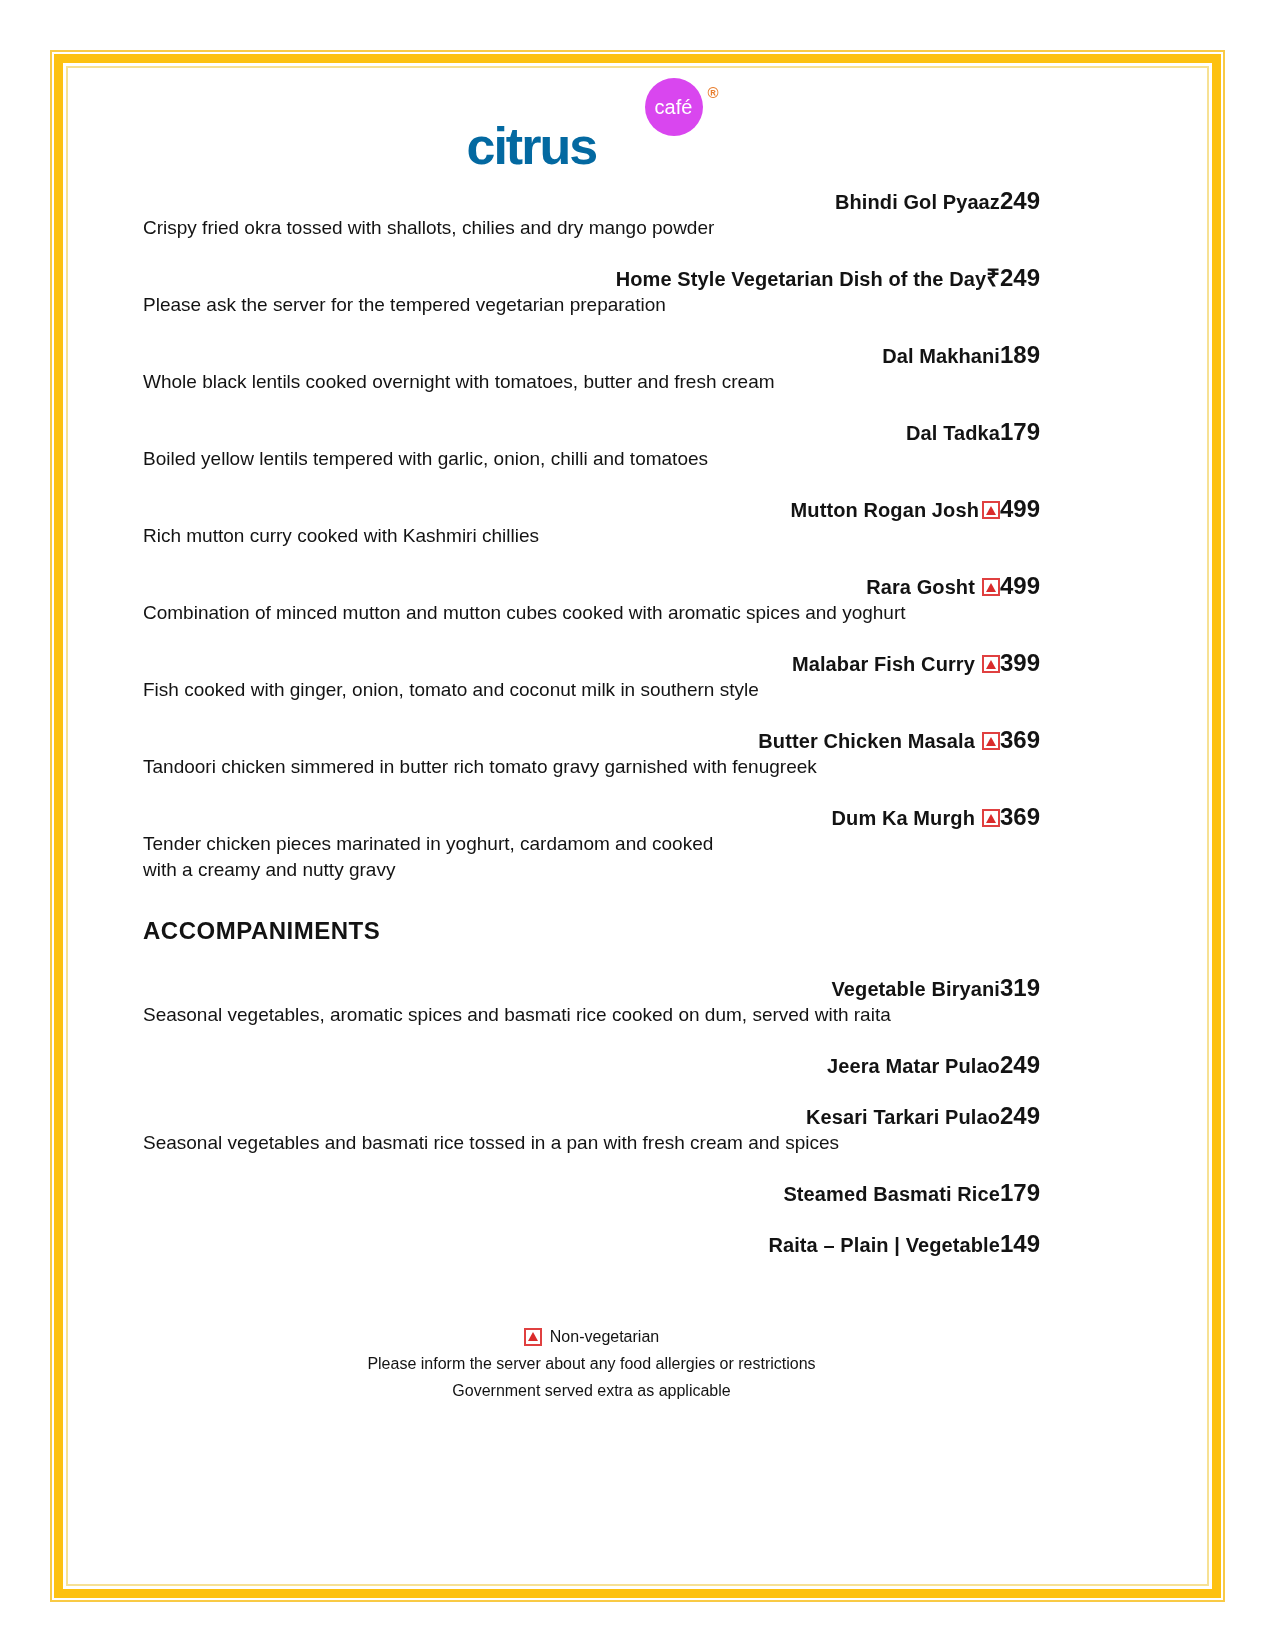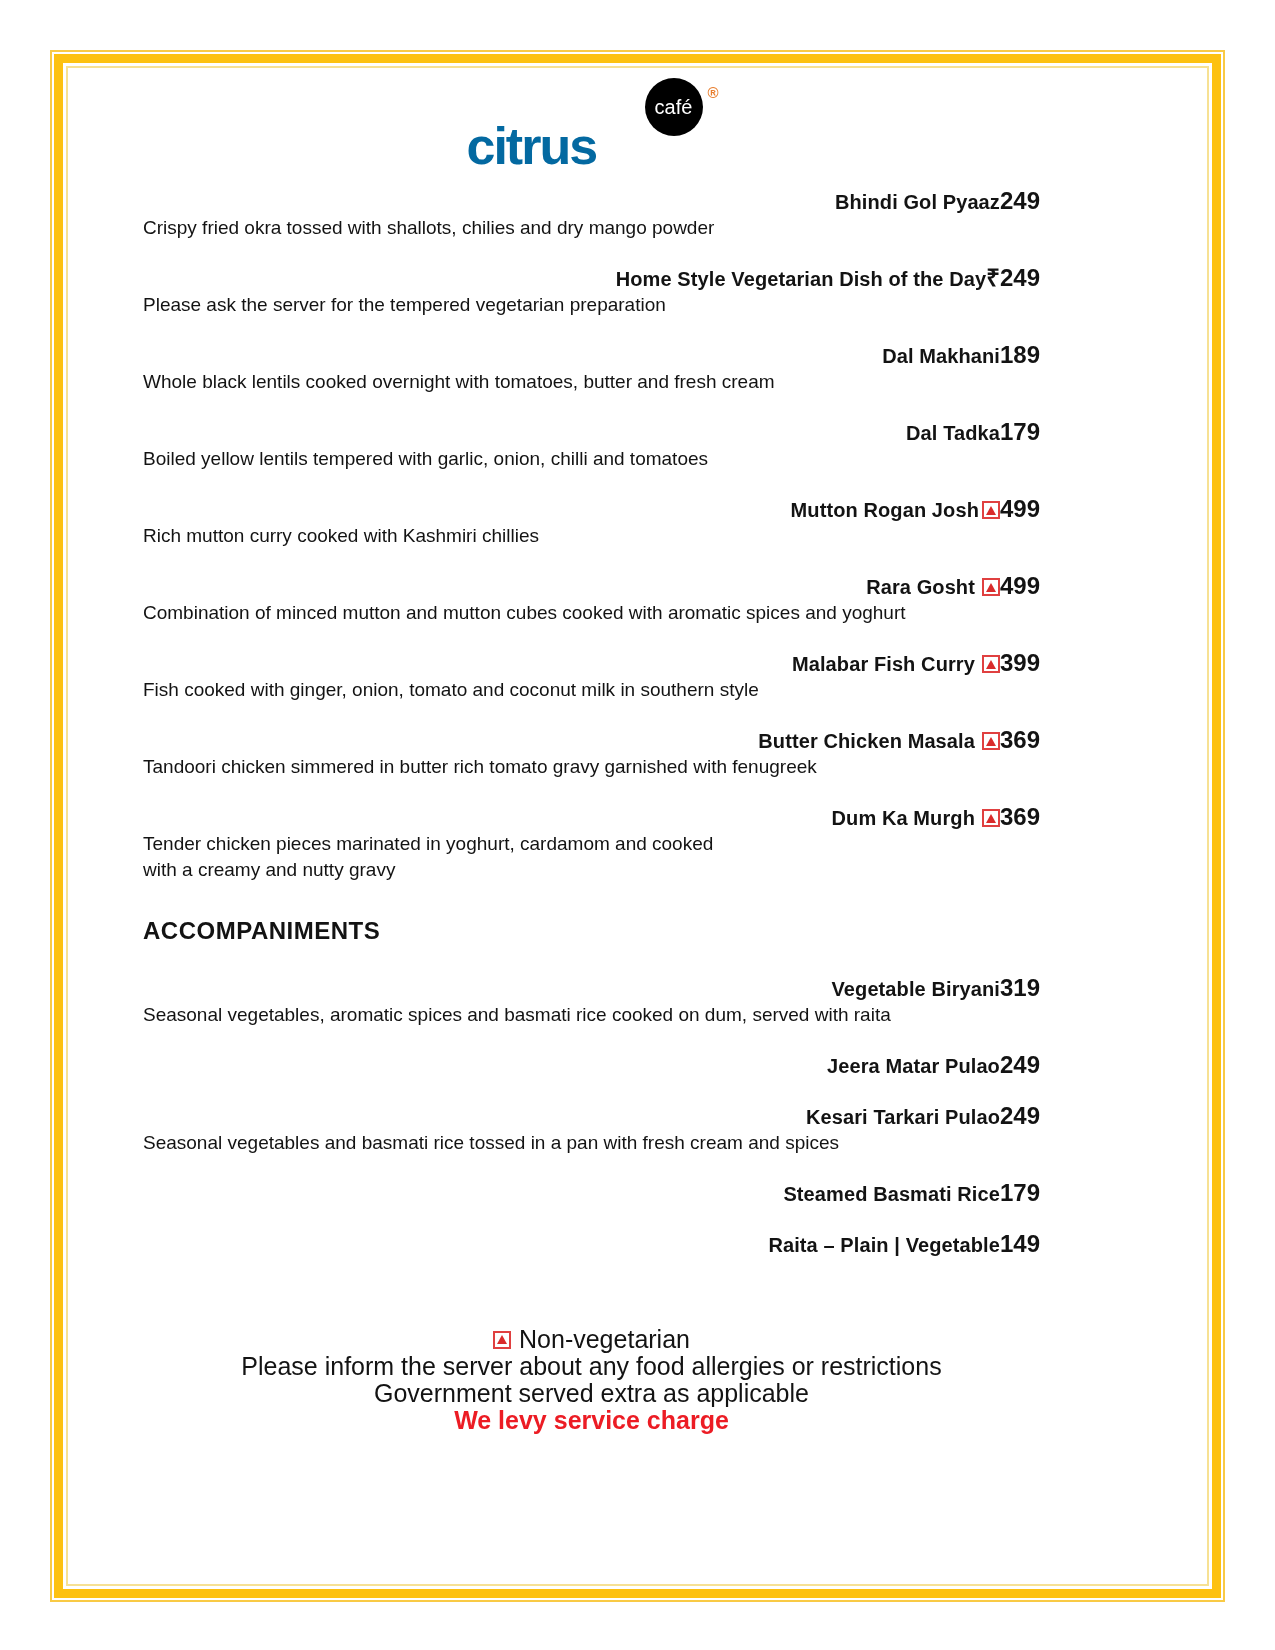--- a/index.html
+++ b/index.html
@@ -18,21 +18,21 @@
   .frame-mid { position: absolute; inset: 2px; border: 9px solid #fdc110; }
   .frame-inner { position: absolute; inset: 3px; border: 2px solid #f7e193; overflow: hidden; }
 
   
   .content { padding: 10px 167px 0 75px; }
 
   
   .logo { position: relative; width: 250px; height: 92px; margin: 0 auto 18px auto; }
   .logo-circle {
     position: absolute; top: 0; right: 14px; width: 58px; height: 58px;
-    background: #000000; border-radius: 50%;
+    background: #d946ef; border-radius: 50%;
     display: flex; align-items: center; justify-content: center;
     color: #ffffff; font-size: 20px; z-index: 0;
   }
   .logo-word {
     position: absolute; left: 0; bottom: -6px; z-index: 1;
     font-size: 52px; font-weight: bold; letter-spacing: -2px;
     color: #0369a1;
   }
   .logo-reg {
     position: absolute; right: -2px; top: 6px;
@@ -60,21 +60,21 @@
     border-bottom: 9px solid #d92b2b;
   }
 
   
   .section-title {
     font-size: 24px; font-weight: bold; letter-spacing: 0.5px;
     margin: 34px 0 30px 0;
   }
 
   
-  .footer { margin-top: 64px; text-align: center; font-size: 25px; line-height: 27px; }
+  .footer { margin-top: 64px; text-align: center; font-size: 16px; line-height: 27px; }
   .footer-line { display: block; }
   .footer-nv-line { display: inline-flex; align-items: center; gap: 8px; }
   .footer-nv-line .nv { margin-left: 0; }
   .service-note { color: #ec1c24; font-weight: bold; }
 </style>
 </head>
 <body>
 
 <div class="frame-outer">
   <div class="frame-mid">
@@ -253,19 +253,18 @@
 
         <div class="footer">
           <span class="footer-nv-line">
             <span class="nv">
                 <span class="tri"></span>
               </span>
             <span>Non-vegetarian</span>
           </span>
           <span class="footer-line">Please inform the server about any food allergies or restrictions</span>
           <span class="footer-line">Government served extra as applicable</span>
-          <span class="footer-line service-note">We levy service charge</span>
         </div>
 
       </div>
     </div>
   </div>
 </div>
 
 </body></html>

